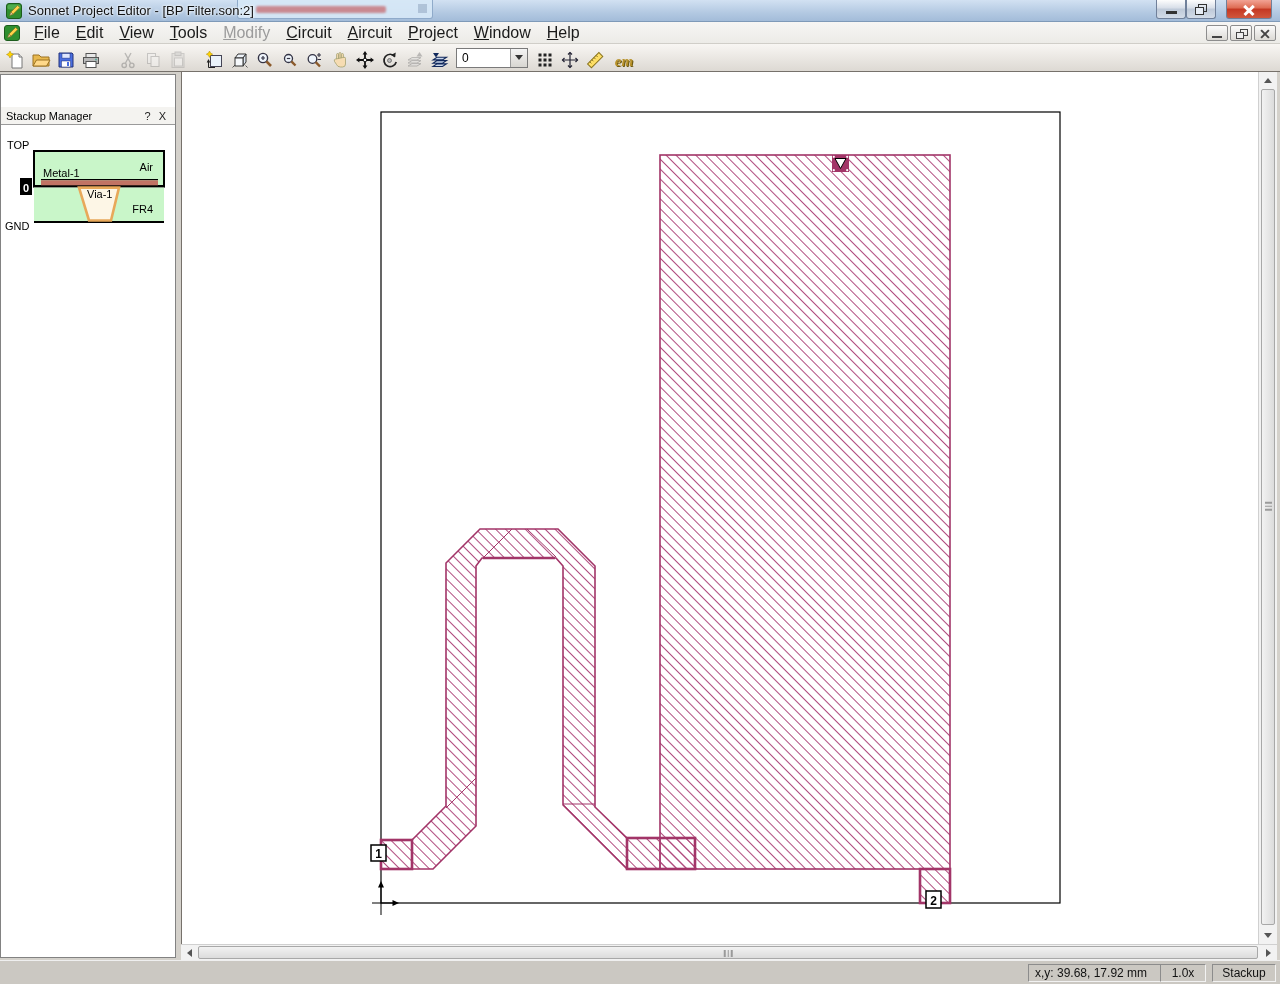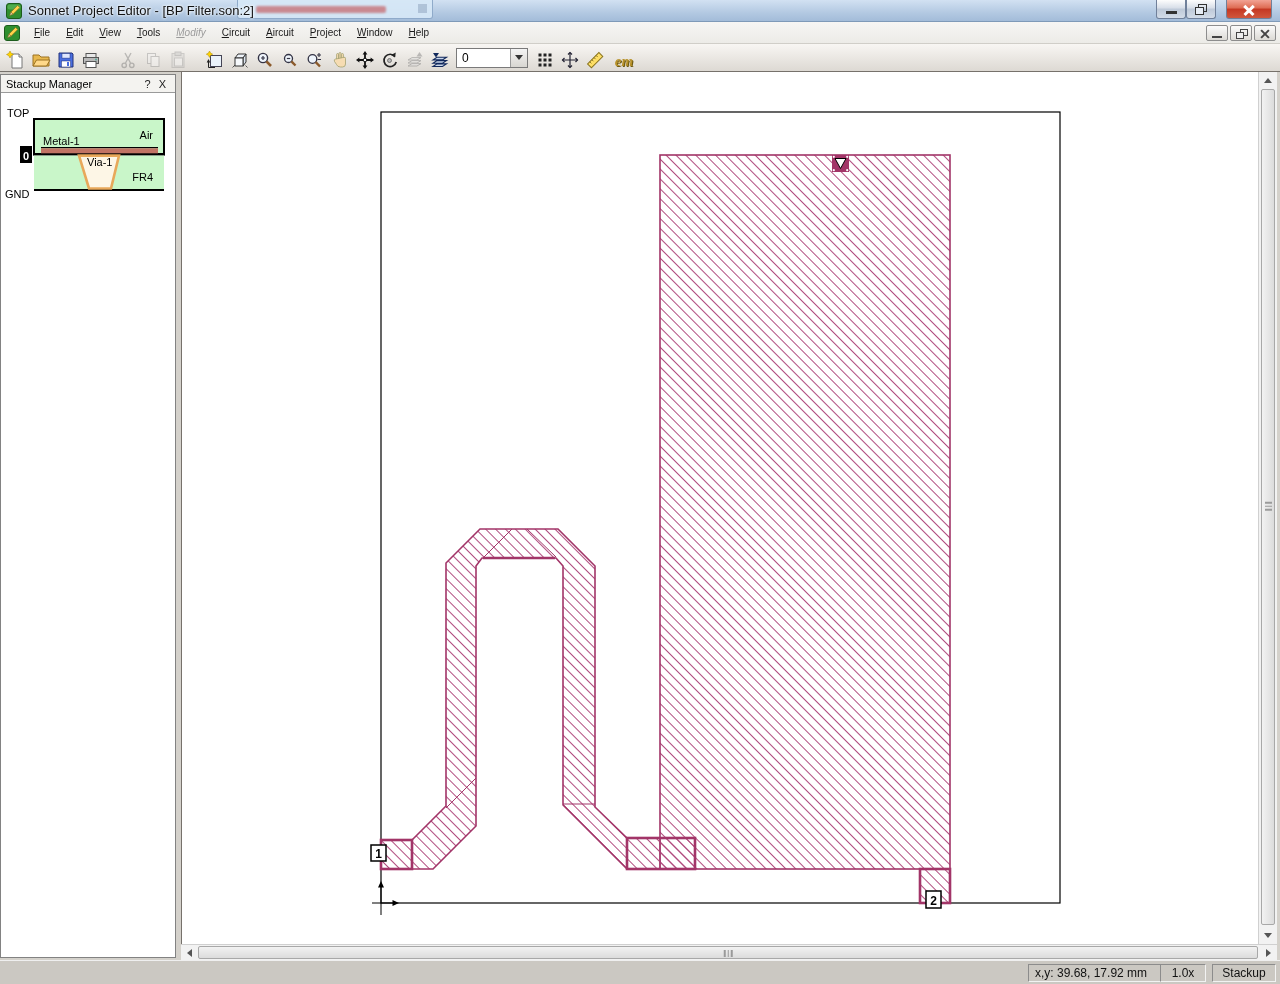--- a/index.html
+++ b/index.html
@@ -27,23 +27,23 @@
   .glyph-rest1 { position:absolute; left:11px; top:4px; width:9px; height:8px; border:1px solid #333; background:transparent; }
   .glyph-rest2 { position:absolute; left:8px; top:7px; width:9px; height:8px; border:1px solid #333; background:#e6ecf4; }
   .glyph-x { position:absolute; left:50%; top:9px; width:13px; height:2.6px; background:#fff; }
   .glyph-x.a { transform:translateX(-50%) rotate(45deg); }
   .glyph-x.b { transform:translateX(-50%) rotate(-45deg); }
 
   
   .menubar { position:absolute; left:0; top:22px; width:1280px; height:22px;
     background:linear-gradient(#f7f6f4,#ecebe7); border-bottom:1px solid #d0cec8;
     display:flex; align-items:center; }
-  .menu-item { font-size:10px; color:#1a1a1a; padding:0 8px; line-height:22px; cursor:default; }
+  .menu-item { font-size:16px; color:#1a1a1a; padding:0 8px; line-height:22px; cursor:default; }
   .menu-item .k { text-decoration:underline; }
-  .menu-item.disabled { color:#9b9b9b;font-style:italic; }
+  .menu-item.disabled { color:#9b9b9b; }
   .mdi-btns { position:absolute; right:4px; top:3px; display:flex; gap:2px; }
   .mdi-btn { width:22px; height:16px; position:relative; background:linear-gradient(#fbfbfb,#dcdad5);
     border:1px solid #8d8d8d; border-radius:2px; }
   .mdi-min { position:absolute; left:5px; top:10px; width:10px; height:2px; background:#444; }
   .mdi-r1 { position:absolute; left:9px; top:3px; width:8px; height:7px; border:1px solid #444; }
   .mdi-r2 { position:absolute; left:5px; top:6px; width:8px; height:7px; border:1px solid #444; background:#eee; }
   .mdi-x1,.mdi-x2 { position:absolute; left:50%; top:6.5px; width:11px; height:2px; background:#444; }
   .mdi-x1 { transform:translateX(-50%) rotate(45deg); }
   .mdi-x2 { transform:translateX(-50%) rotate(-45deg); }
 
@@ -62,21 +62,21 @@
     border-left:1px solid #9a9a9a; display:flex; align-items:center; justify-content:center; }
   .combo .arr { width:0; height:0; border-left:4px solid transparent; border-right:4px solid transparent;
     border-top:5px solid #333; }
   .em-logo { font-family:"Liberation Serif", serif; font-style:italic; font-weight:bold;
     font-size:15px; color:#b8922a; text-shadow:1px 1px 0 #6e5a14; padding:0 4px; }
 
   
   .sidepanel { position:absolute; left:0; top:74px; width:176px; height:884px;
     background:#fff; border:1px solid #828282; }
   .sp-title { height:18px; background:#f4f3f0; border-bottom:1px solid #9a9a9a;
-    font-size:11px; color:#000; display:flex; align-items:center; padding:0 5px; }
+    font-size:11px; color:#000; display:flex; align-items:center; padding:0 5px;margin-top:32px; }
   .sp-title .t { flex:1; }
   .sp-btn { font-size:11px; color:#222; padding:0 4px; cursor:default; }
 
   
   .canvas { position:absolute; left:181px; top:72px; width:1077px; height:872px;
     background:#fff; border-left:1px solid #76716b; }
   .vscroll { position:absolute; left:1258px; top:72px; width:19px; height:872px;
     background:#f2f2f2; border-left:1px solid #d0d0d0; }
   .hscroll { position:absolute; left:181px; top:944px; width:1096px; height:16px;
     background:#f2f2f2; border-top:1px solid #d0d0d0; }

